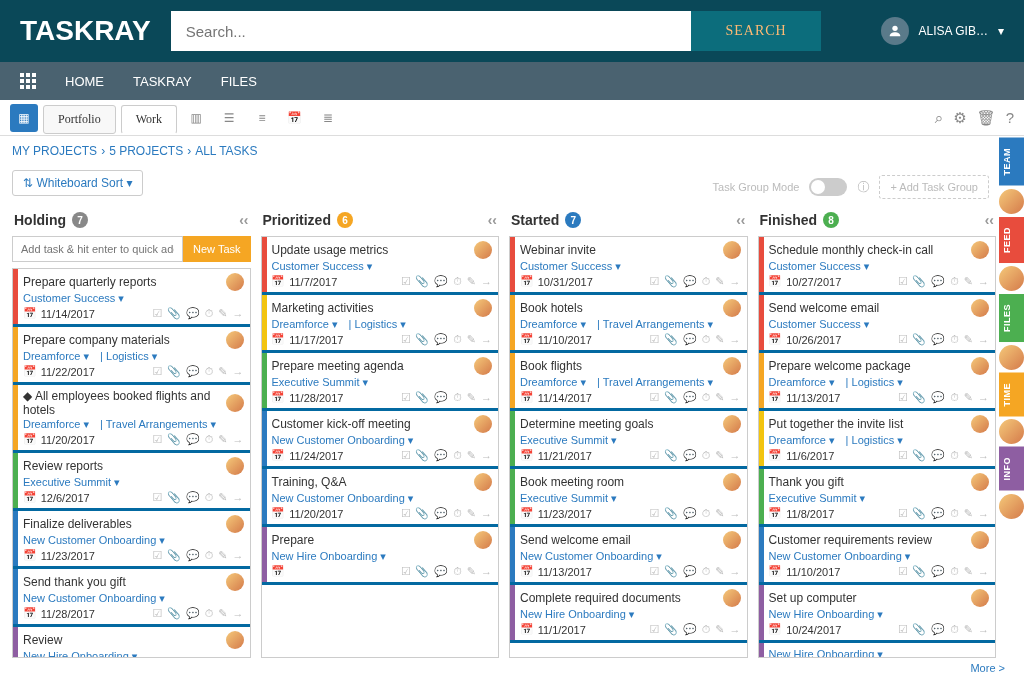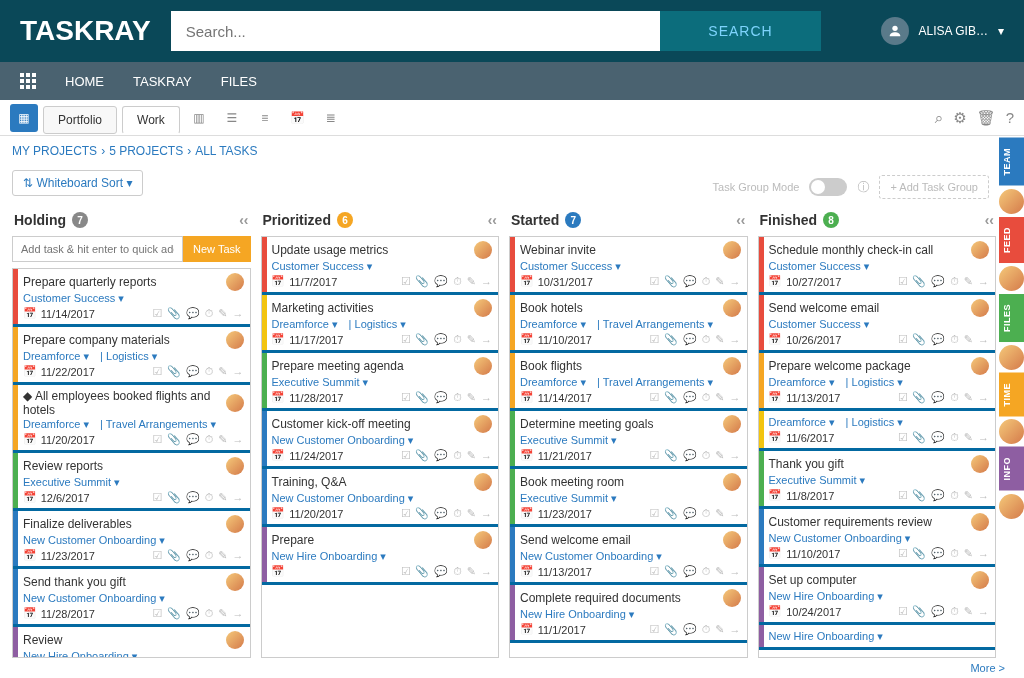--- a/index.html
+++ b/index.html
@@ -3,35 +3,35 @@
 <meta charset="utf-8">
 <style>
 * { margin: 0; padding: 0; box-sizing: border-box; font-family: -apple-system, BlinkMacSystemFont, "Segoe UI", Helvetica, Arial, sans-serif; }
 body { width: 1024px; height: 678px; overflow: hidden; background: #fff; font-size: 12px; color: #333; }
 
 
 .header { background: #0a4858; height: 62px; display: flex; align-items: center; padding: 0 20px; gap: 20px; }
 .logo { color: #fff; font-size: 28px; font-weight: 800; letter-spacing: 0px; }
 .search-wrap { flex: 1; display: flex; height: 40px; max-width: 650px; border-radius: 6px; }
 .search-input { flex: 1; border: none; padding: 0 15px; font-size: 15px; color: #999; }
-.search-btn { background: #0c6d7c; color: #7dd3fc; border: none; padding: 0 48px; font-size: 14px; letter-spacing: 1px; cursor: pointer; }
+.search-btn { background: #0c6d7c; color: #fdba74; border: none; padding: 0 34px; font-size: 14px; letter-spacing: 1px; cursor: pointer; font-family: Liberation Serif, serif; }
 .user { display: flex; align-items: center; gap: 10px; color: #fff; margin-left: auto; }
 .avatar { width: 28px; height: 28px; border-radius: 50%; background: #5a7a8a; display: flex; align-items: center; justify-content: center; }
 
 
 .nav { background: #4a6270; height: 38px; display: flex; align-items: center; padding: 0 20px; gap: 29px; color: #fff; }
 .nav-apps { display: grid; grid-template-columns: repeat(3,4px); grid-template-rows: repeat(3,4px); gap: 2px; }
 .nav-apps span { background: #fff; width:4px; height:4px; }
 .nav a { color: #fff; text-decoration: none; font-size: 13px; }
 
 
 .toolbar { height: 36px; background: #fff; border-bottom: 1px solid #ddd; display: flex; align-items: center; padding: 0 10px; gap: 5px; }
 .tool-icon { width: 28px; height: 28px; display: flex; align-items: center; justify-content: center; color: #888; cursor: pointer; border-radius: 3px; }
 .tool-icon.active { background: #2b7abf; color: #fff; }
-.tab-btn { padding: 6px 14px; border: 1px solid #ccc; background: #f8f8f8; border-radius: 3px; cursor: pointer; font-size: 12px; position: relative; top: 2px; }
+.tab-btn { padding: 6px 14px; border: 1px solid #ccc; background: #f8f8f8; border-radius: 3px; cursor: pointer; font-size: 12px; position: relative; top: 2px; font-family: Liberation Serif, serif; }
 .tab-btn.primary { background: #fff; border-bottom: 1px solid #fff; }
 .toolbar-right { margin-left: auto; display: flex; gap: 10px; color: #888; }
 .toolbar-right span { cursor: pointer; font-size: 15px; }
 
 
 .bc-row { display: flex; padding: 8px 12px; align-items: center; }
 .bc-row a { color: #2b7abf; text-decoration: none; font-size: 12px; }
 .bc-row .sep { margin: 0 4px; color: #2b7abf; }
 .whiteboard { margin-top: 4px; margin-left: 12px; display: inline-block; border: 1px solid #ccc; border-radius: 3px; padding: 5px 10px; color: #2b7abf; font-size: 12px; cursor: pointer; }
 .side-actions { position: absolute; right: 35px; top: 175px; display: flex; align-items: center; gap: 10px; }
@@ -649,20 +649,24 @@
           <span>📎</span>
           <span>💬</span>
           <span>⏱</span>
           <span>✎</span>
           <span>→</span>
         </div>
       </div>
         </div>
         <div class="card">
       <div class="card-color" style="background:#f2c40f"></div>
+      <div class="card-title">
+            <span>Put together the invite list</span>
+            <div class="mini-av"></div>
+          </div>
       <div class="card-proj">Dreamforce ▾ <span class="sub">| Logistics ▾</span></div>
       <div class="card-foot">
         <span>📅</span>
         <span class="date">11/6/2017</span>
         <div class="meta">
           <span>☑</span>
           <span>📎</span>
           <span>💬</span>
           <span>⏱</span>
           <span>✎</span>

